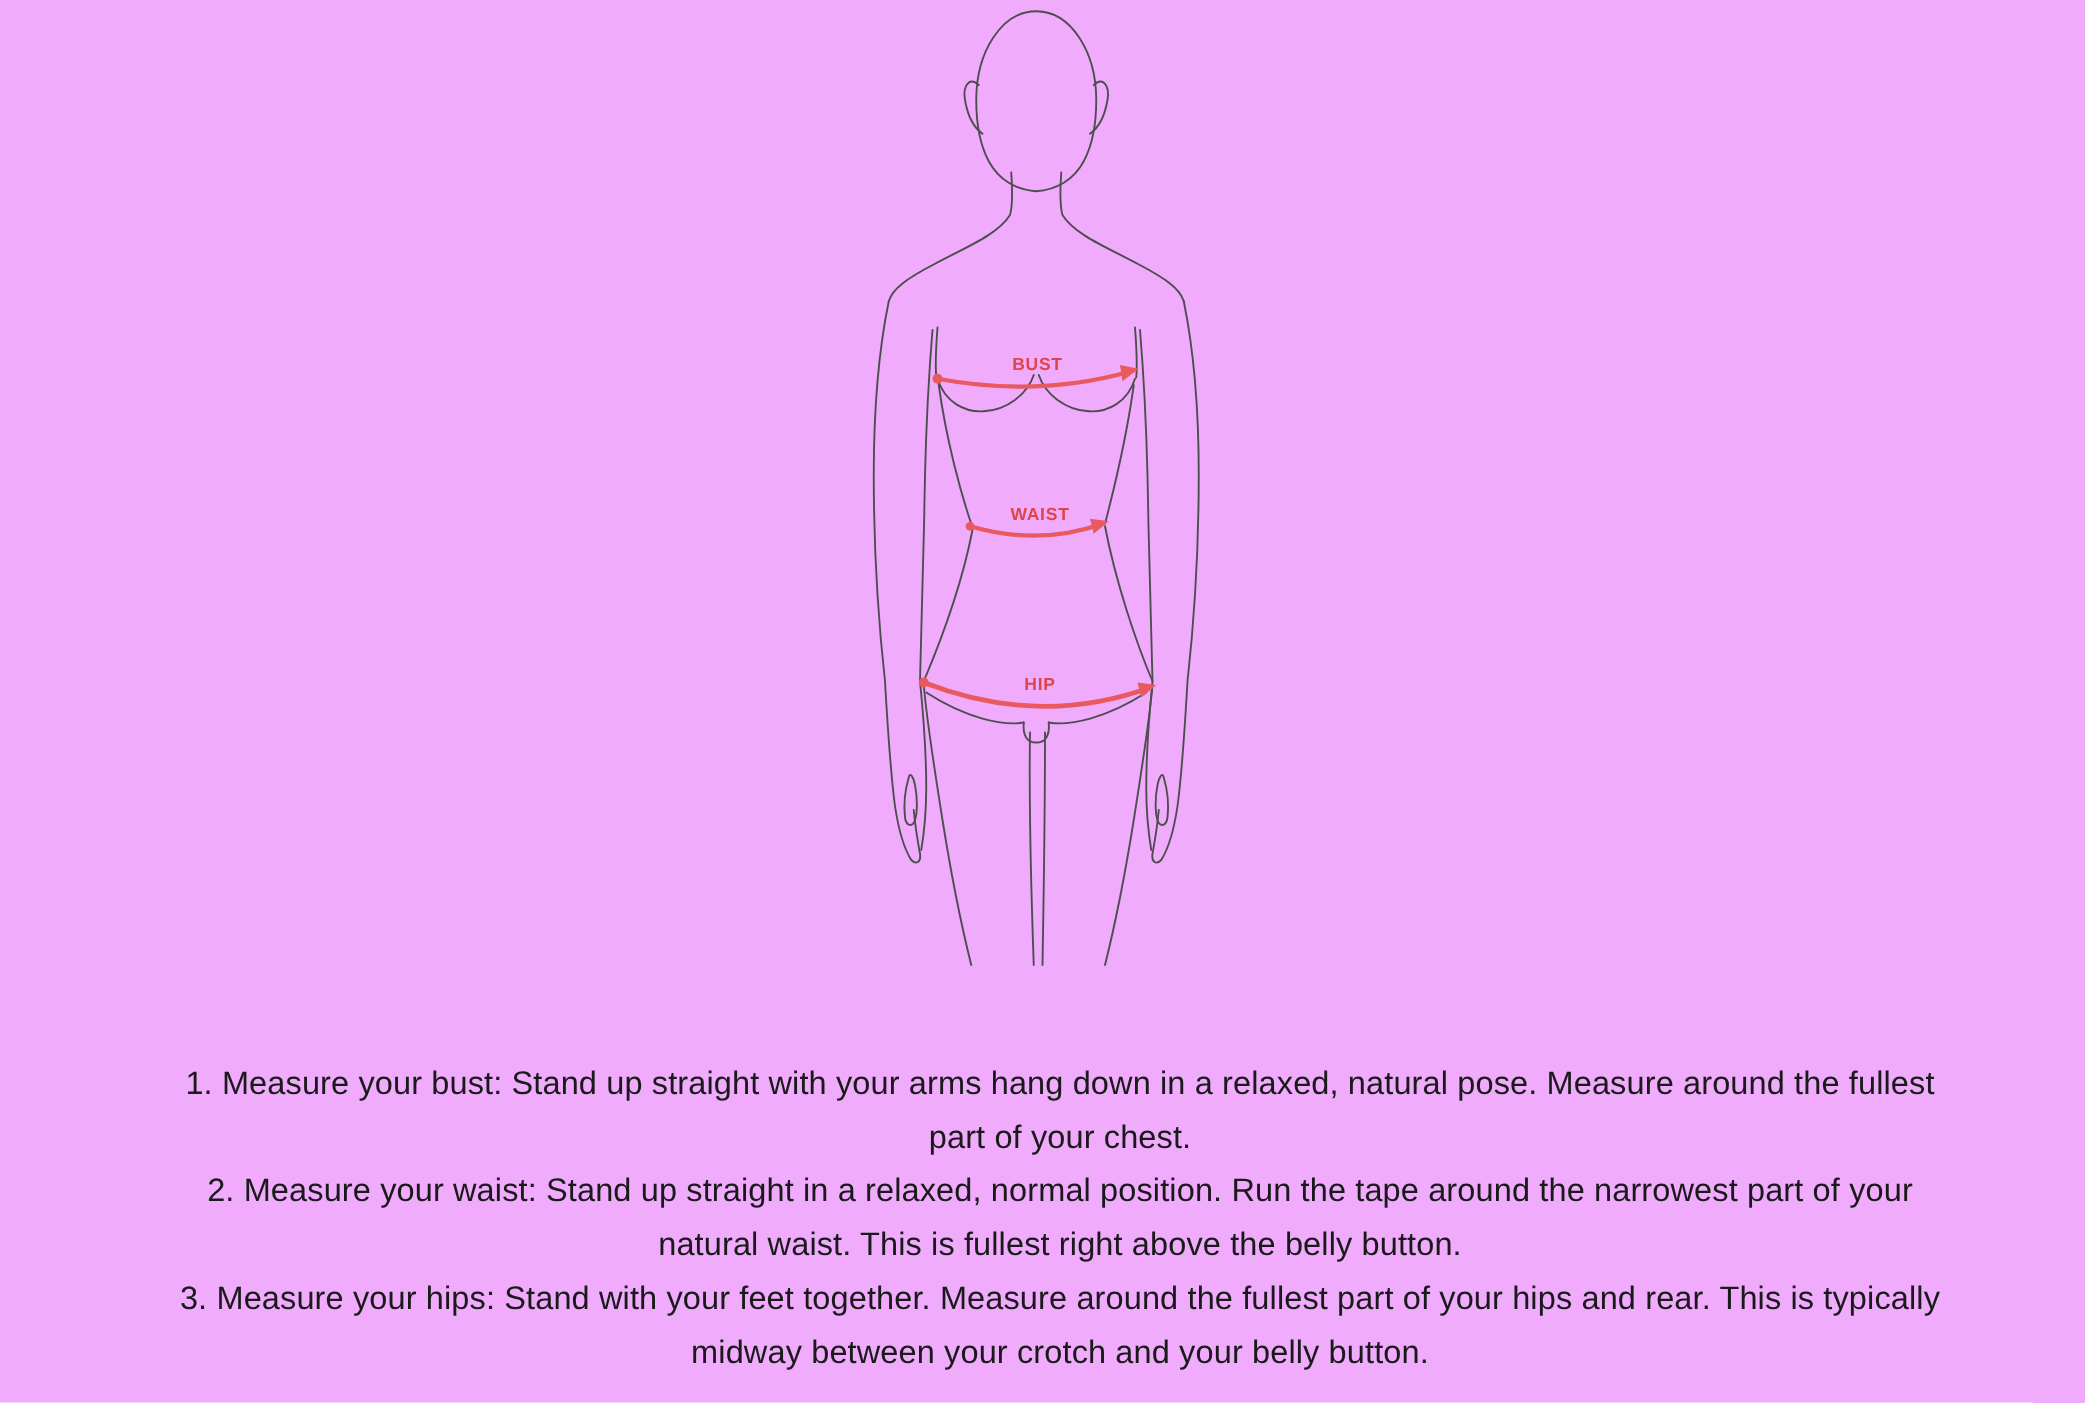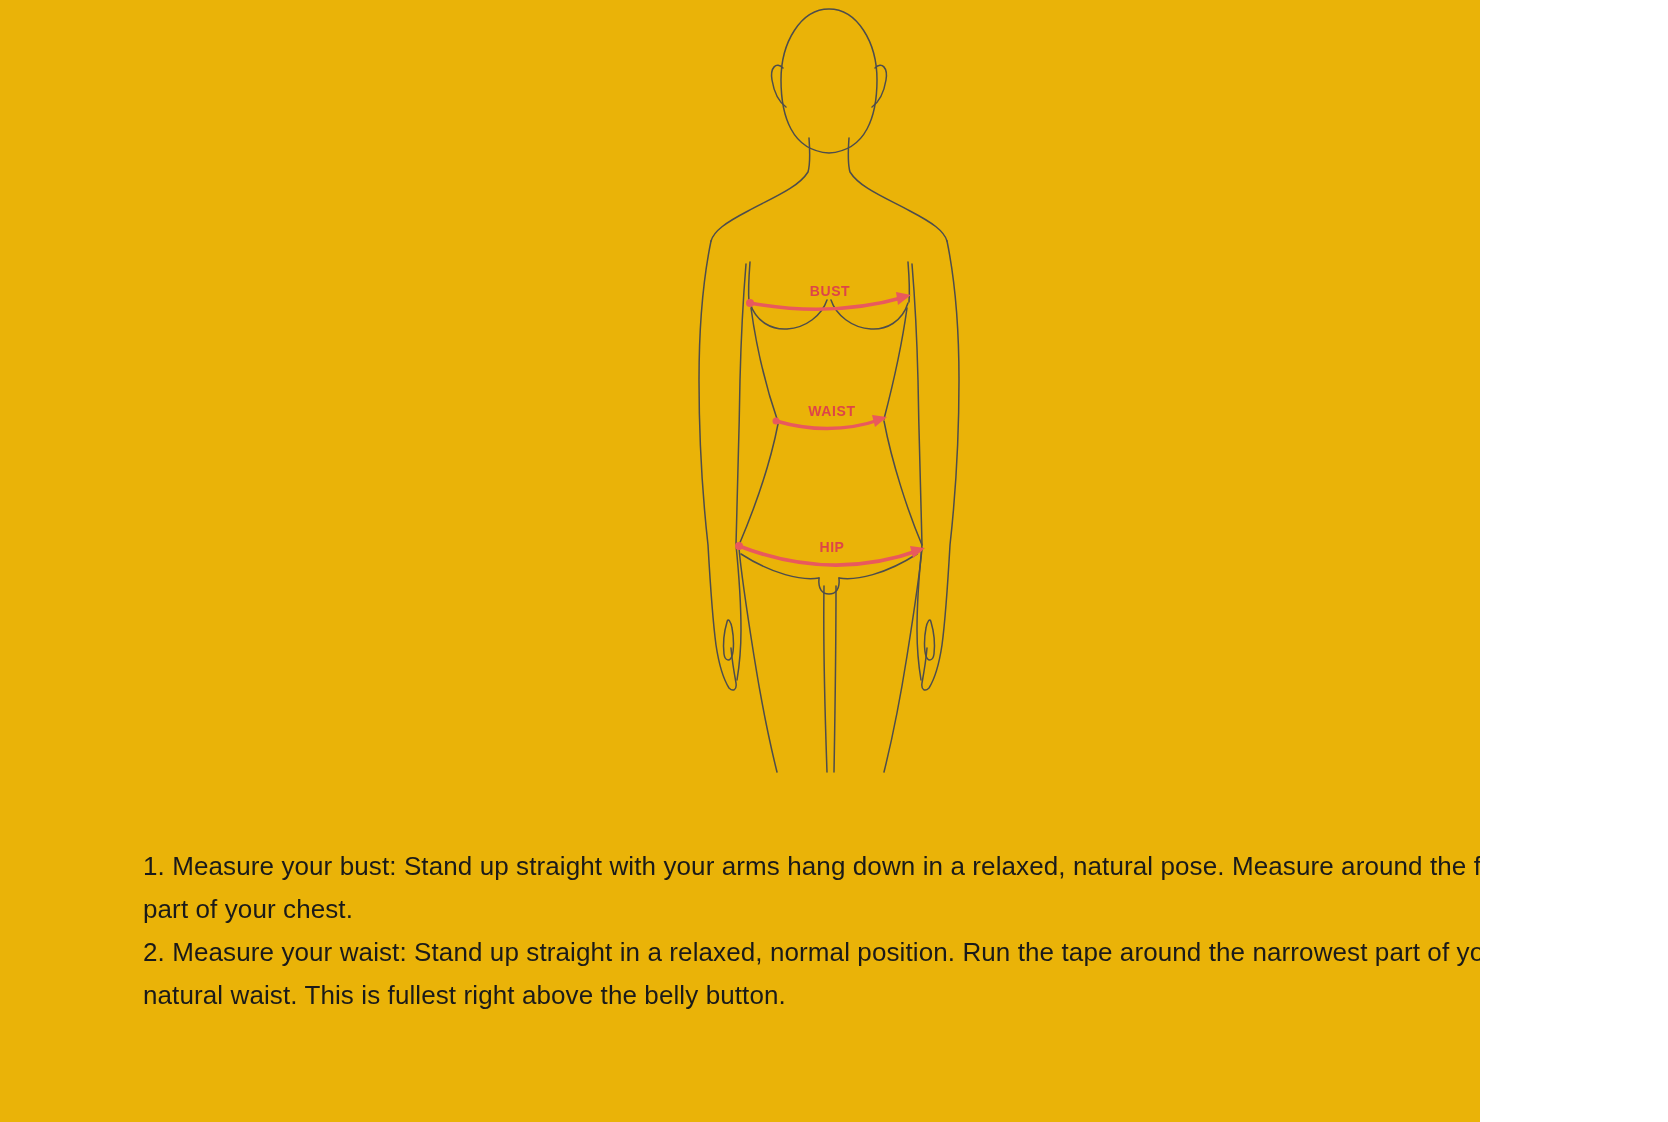--- a/index.html
+++ b/index.html
@@ -1,20 +1,20 @@
 <!DOCTYPE html>
 <html><head>
 <meta charset="utf-8">
 <style>
   html, body { margin: 0; padding: 0; background: #ffffff; }
   .page {
     position: relative;
-    width: 1480px;
+    width: 1668px;
     height: 1122px;
-    background: #eab308;
+    background: #f0abfc;
     overflow: hidden;
     font-family: "Liberation Sans", sans-serif;
   }
   .figure-wrap {
     position: absolute;
     left: 650px;
     top: 0;
     width: 360px;
     height: 790px;
   }
@@ -28,20 +28,21 @@
   }
   .instructions {
     position: absolute;
     left: 143px;
     top: 845px;
     width: 1410px;
     font-size: 26px;
     line-height: 43px;
     color: #1a1a1a;
     letter-spacing: 0.1px;
+    text-align: center;
   }
   .instructions p { margin: 0; padding: 0; }
 </style>
 </head>
 <body>
 
 <div class="page">
 
   <div class="figure-wrap">
     <svg viewBox="650 0 360 790" xmlns="http://www.w3.org/2000/svg">
@@ -94,15 +95,16 @@
         <text class="diagram-label" x="830" y="296">BUST</text>
         <text class="diagram-label" x="832" y="416">WAIST</text>
         <text class="diagram-label" x="832" y="552">HIP</text>
       </g>
     </svg>
   </div>
 
   <div class="instructions">
     <p><span>1.</span> <span>Measure your bust: Stand up straight with your arms hang down in a relaxed, natural pose. Measure around the fullest part of your chest.</span></p>
     <p><span>2.</span> <span>Measure your waist: Stand up straight in a relaxed, normal position. Run the tape around the narrowest part of your natural waist. This is fullest right above the belly button.</span></p>
+    <p><span>3.</span> <span>Measure your hips: Stand with your feet together. Measure around the fullest part of your hips and rear. This is typically midway between your crotch and your belly button.</span></p>
   </div>
 
 </div>
 
 </body></html>

